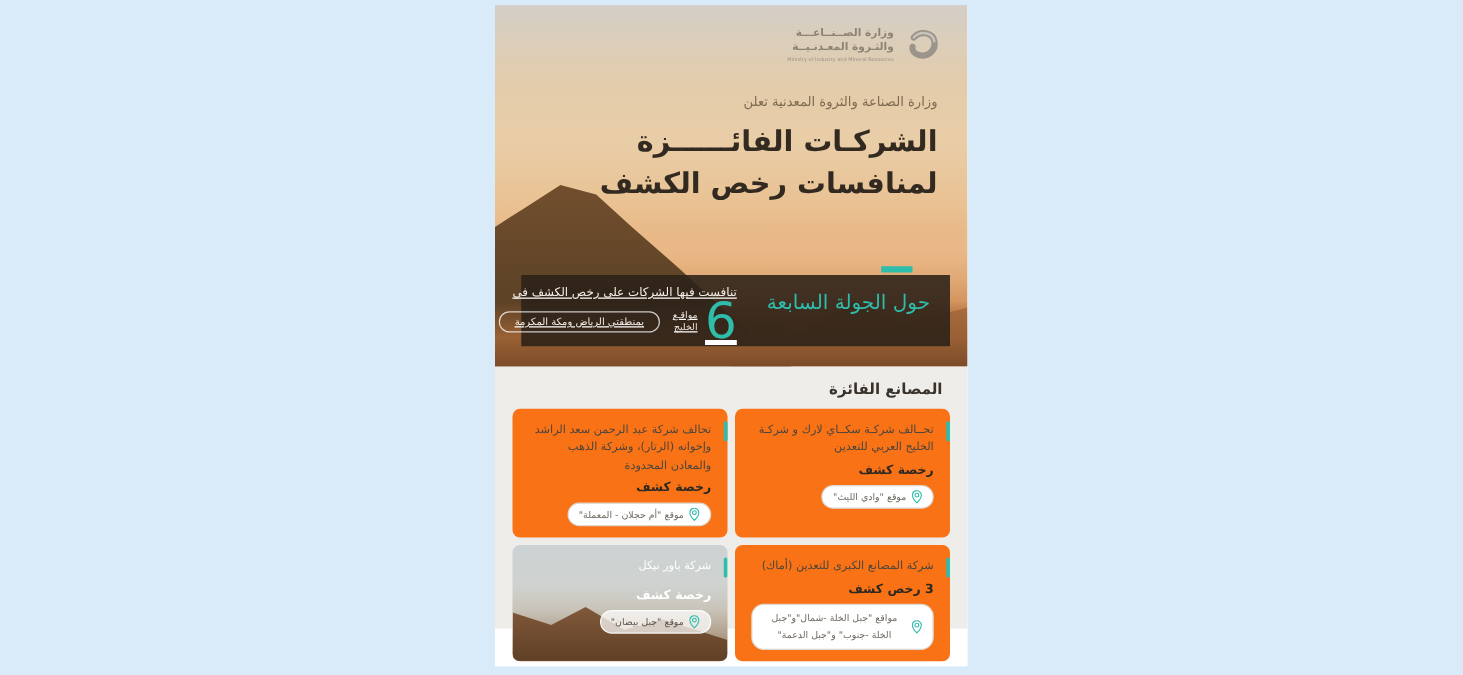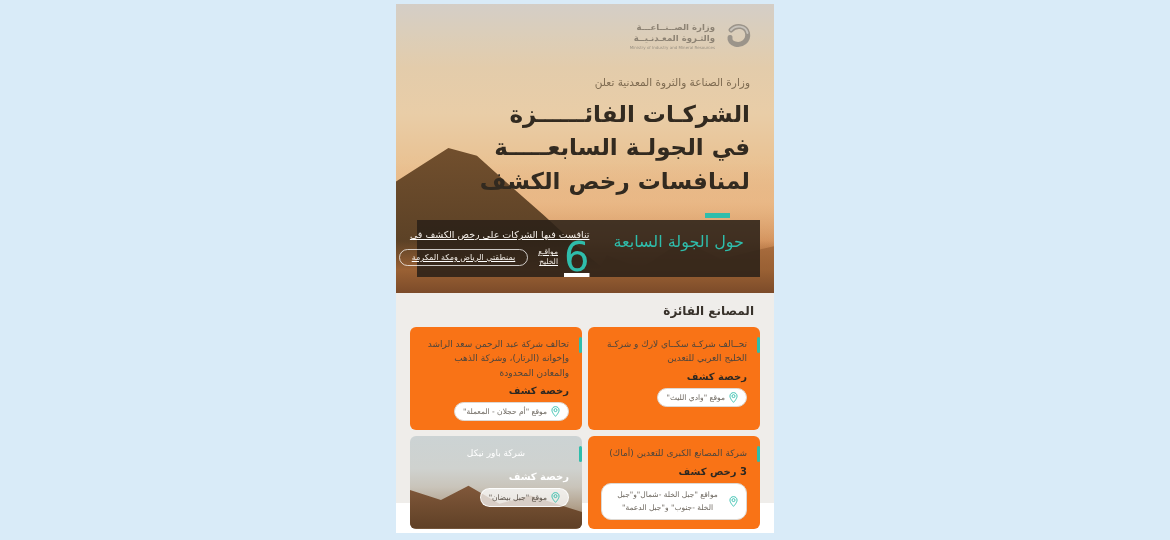--- a/index.html
+++ b/index.html
@@ -72,21 +72,21 @@
   .loc-pill svg{flex:0 0 auto;}
   .card-tall .loc-pill{display:flex;border-radius:10px;line-height:1.8;text-align:center;justify-content:center;padding:4px 8px;}
   .card-photo{
     background:
       linear-gradient(180deg,#ccd3d4 0%,#cfd2cf 35%,#c9c4ba 55%,#b3a38f 75%,#8a6a4e 100%);
     overflow:hidden;color:#fff;
   }
   .photo-mtn{position:absolute;left:0;bottom:0;width:100%;height:55px;
     clip-path:polygon(0 30%,18% 48%,34% 22%,52% 55%,70% 40%,100% 70%,100% 100%,0 100%);
     background:linear-gradient(180deg,#8a5f40,#5f4026);}
-  .card-photo .company{color:#fff;position:relative;text-align:center;}
+  .card-photo .company{color:#fff;position:relative;}
   .card-photo .license{color:#fff;position:relative;margin-top:10px;}
   .card-photo .loc-pill{background:rgba(255,255,255,.72);border-color:rgba(255,255,255,.85);color:#5b5249;position:relative;}
   
   .footer{height:30px;background:#fff;display:flex;align-items:center;
     padding:0 26px;box-sizing:border-box;font-size:9px;color:#3d3a36;direction:ltr;}
   .soc{display:flex;align-items:center;gap:4px;}
   .soc-icon{width:10px;height:10px;border-radius:2px;background:#2e2b27;color:#fff;
     display:inline-flex;align-items:center;justify-content:center;font-size:6px;font-weight:bold;}
   .soc-handle{margin-left:4px;}
   .phone{display:flex;align-items:center;gap:4px;margin-left:28px;}
@@ -114,21 +114,20 @@
         <svg width="30" height="30" viewBox="0 0 30 30">
           <path d="M9 9 C14 3.5 24 4.5 25.5 12 C27 19.5 20 25 13 23 C9.5 22 7.5 19.5 8 16.5" fill="none" stroke="#9b948a" stroke-width="5" stroke-linecap="round"></path>
           <path d="M9 9 C14 3.5 24 4.5 25.5 12" fill="none" stroke="#c7c2ba" stroke-width="2" stroke-linecap="round"></path>
         </svg>
       </span>
     </div>
 
     <div class="headline">
       <div class="announce">وزارة الصناعة والثروة المعدنية تعلن</div>
       <div class="h-line">الشركـات الفائــــــزة</div>
-      <div class="h-line">في الجولـة السابعـــــة</div>
       <div class="h-line">لمنافسات رخص الكشف</div>
     </div>
 
     <div class="band">
       <div class="band-dash" style="background:#2fbdab"></div>
       <div class="band-title" style="color:#2fbdab">حول الجولة السابعة</div>
       <div class="band-rule"></div>
       <div class="band-left">
         <div class="band-desc">تنافست فيها الشركات على رخص الكشف في</div>
         <div class="band-stats">

